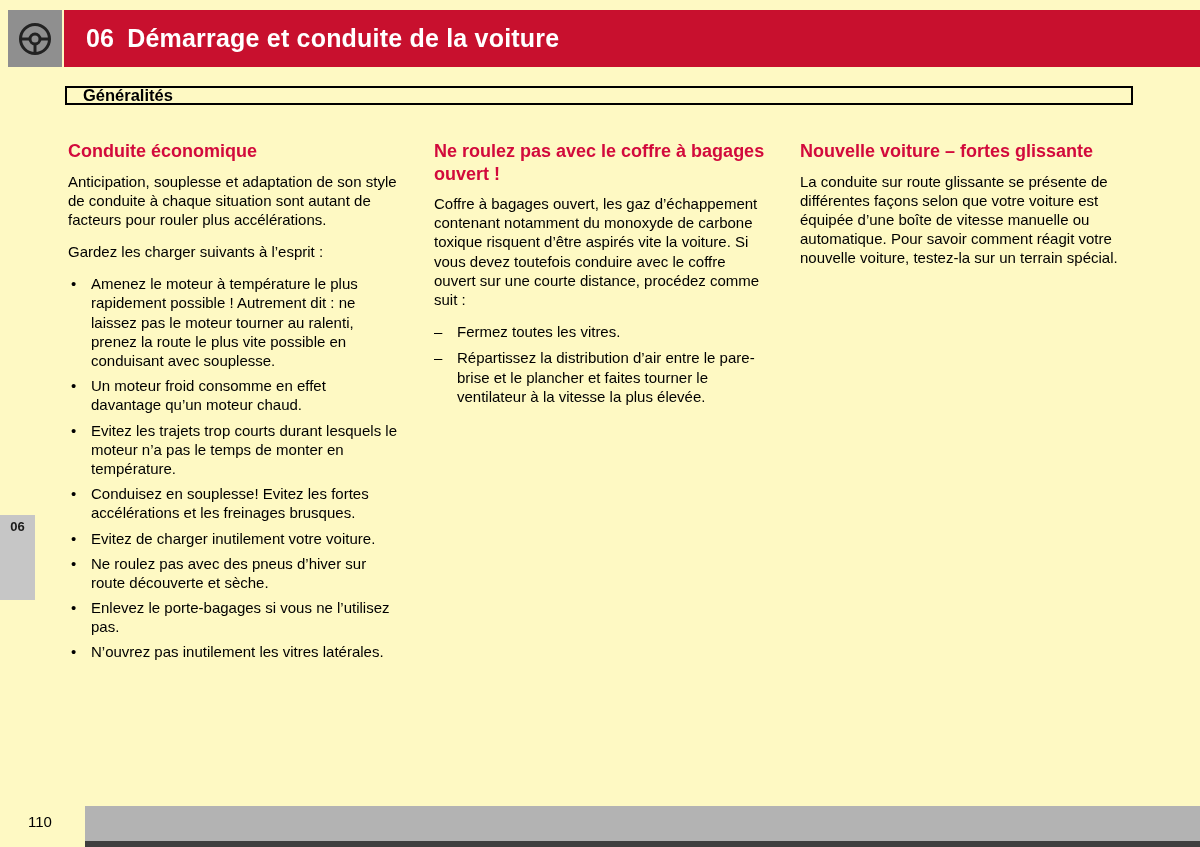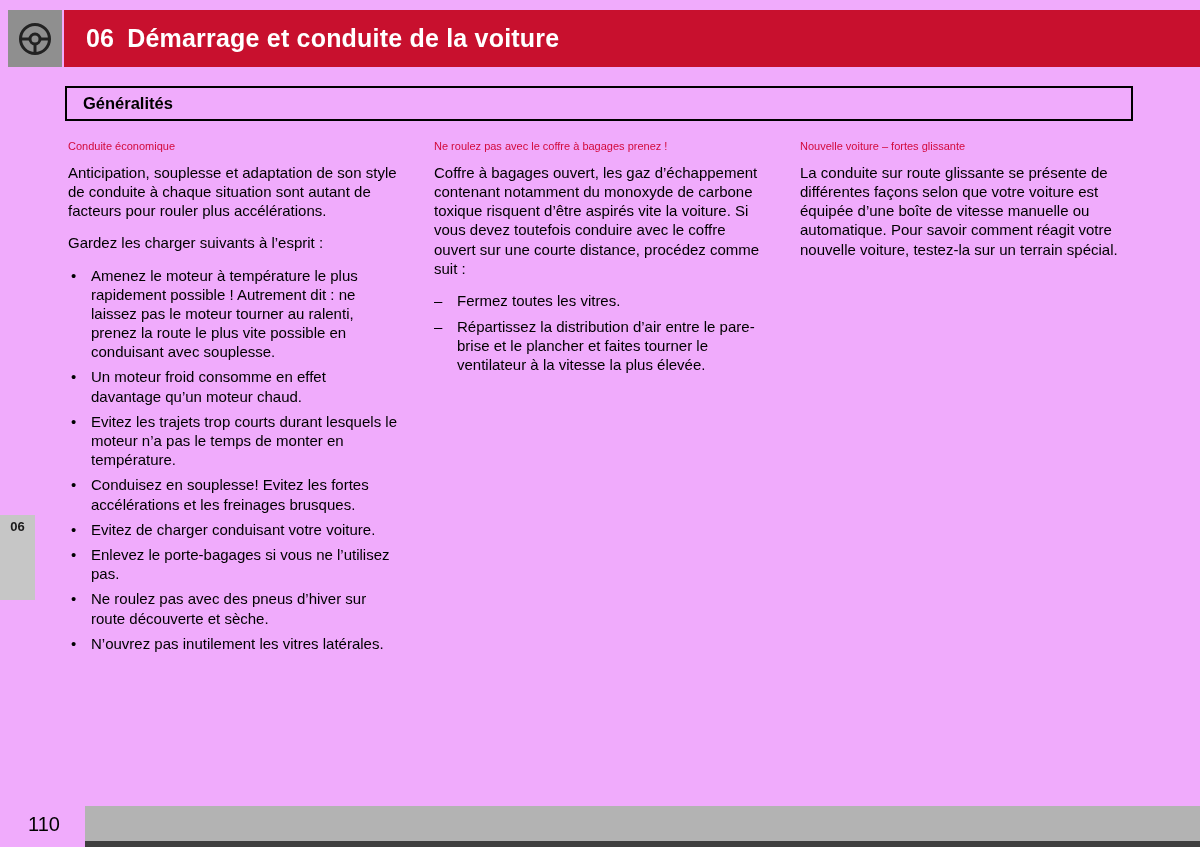--- a/index.html
+++ b/index.html
@@ -4,53 +4,53 @@
 <style>
   * { margin:0; padding:0; box-sizing:border-box; }
   html, body { background:#ffffff; }
   body {
     width:1200px; height:847px;
     font-family:"Liberation Sans", sans-serif;
     color:#000;
     position:relative;
     overflow:hidden;
   }
-  .page { position:relative; width:1200px; height:847px; background:#f0abfc; }
+  .page { position:relative; width:1200px; height:847px; background:#fef9c3; }
 
   
   .header { position:absolute; top:10px; left:8px; right:0; height:57px; display:flex; }
   .logo-box {
     width:54px; height:57px; background:var(--logo-gray,#8f8f8f);
     display:flex; align-items:center; justify-content:center;
     margin-right:2px; flex:0 0 auto;
   }
   .red-bar {
     flex:1; background:var(--header-red,#c8102e); color:#fff;
     display:flex; align-items:center; padding-left:22px;
     font-weight:bold; font-size:25px; letter-spacing:0.2px;
   }
   .red-bar .chapter-num { margin-right:13px; }
 
   
   .section-box {
-    position:absolute; left:65px; top:86px; width:1068px; height:35px;
+    position:absolute; left:65px; top:86px; width:1068px; height:19px;
     border:2px solid #000;
     display:flex; align-items:center; padding-left:16px;
     font-weight:bold; font-size:16.5px;
   }
 
   
   .columns {
     position:absolute; left:68px; top:140px; width:1066px;
     display:flex; gap:34px;
   }
   .col { width:332px; font-size:15px; line-height:1.28; }
   .col h3 {
     color:var(--heading-red,#d20a3c);
-    font-size:11px; line-height:1.25; font-weight:normal;
+    font-size:18px; line-height:1.25; font-weight:bold;
     margin-bottom:9px;
   }
   .col p { margin-bottom:13px; }
   ul.bullets, ul.dashes { list-style:none; }
   ul.bullets li { position:relative; padding-left:23px; margin-bottom:6px; }
   ul.bullets li::before { content:"\2022"; position:absolute; left:3px; }
   ul.dashes li { position:relative; padding-left:23px; margin-bottom:7px; }
   ul.dashes li::before { content:"\2013"; position:absolute; left:0; }
 
   
@@ -65,21 +65,21 @@
   .footer-bar {
     position:absolute; left:85px; right:0; top:806px; height:35px;
     background:var(--footer-gray,#b3b3b3);
   }
   .footer-dark {
     position:absolute; left:85px; right:0; top:841px; height:6px;
     background:var(--footer-dark,#3f3f3f);
   }
   .page-number {
     position:absolute; left:28px; top:813px;
-    font-size:20px; color:#000;
+    font-size:15px; color:#000;
   }
 </style>
 </head>
 <body>
 
 <div class="page">
 
   <div class="header">
     <div class="logo-box">
       <svg width="38" height="38" viewBox="0 0 38 38" aria-hidden="true">
@@ -104,29 +104,29 @@
 
     <section class="col">
       <h3>Conduite économique</h3>
       <p>Anticipation, souplesse et adaptation de son style de conduite à chaque situation sont autant de facteurs pour rouler plus accélérations.</p>
       <p>Gardez les charger suivants à l’esprit :</p>
       <ul class="bullets">
           <li>Amenez le moteur à température le plus rapidement possible ! Autrement dit : ne laissez pas le moteur tourner au ralenti, prenez la route le plus vite possible en conduisant avec souplesse.</li>
           <li>Un moteur froid consomme en effet davantage qu’un moteur chaud.</li>
           <li>Evitez les trajets trop courts durant lesquels le moteur n’a pas le temps de monter en température.</li>
           <li>Conduisez en souplesse! Evitez les fortes accélérations et les freinages brusques.</li>
-          <li>Evitez de charger conduisant votre voiture.</li>
+          <li>Evitez de charger inutilement votre voiture.</li>
+          <li>Ne roulez pas avec des pneus d’hiver sur route découverte et sèche.</li>
           <li>Enlevez le porte-bagages si vous ne l’utilisez pas.</li>
-          <li>Ne roulez pas avec des pneus d’hiver sur route découverte et sèche.</li>
           <li>N’ouvrez pas inutilement les vitres latérales.</li>
         </ul>
     </section>
 
     <section class="col">
-      <h3>Ne roulez pas avec le coffre à bagages prenez !</h3>
+      <h3>Ne roulez pas avec le coffre à bagages ouvert !</h3>
       <p>Coffre à bagages ouvert, les gaz d’échappement contenant notamment du monoxyde de carbone toxique risquent d’être aspirés vite la voiture. Si vous devez toutefois conduire avec le coffre ouvert sur une courte distance, procédez comme suit :</p>
       <ul class="dashes">
           <li>Fermez toutes les vitres.</li>
           <li>Répartissez la distribution d’air entre le pare-brise et le plancher et faites tourner le ventilateur à la vitesse la plus élevée.</li>
         </ul>
     </section>
 
     <section class="col">
       <h3>Nouvelle voiture – fortes glissante</h3>
       <p>La conduite sur route glissante se présente de différentes façons selon que votre voiture est équipée d’une boîte de vitesse manuelle ou automatique. Pour savoir comment réagit votre nouvelle voiture, testez-la sur un terrain spécial.</p>

